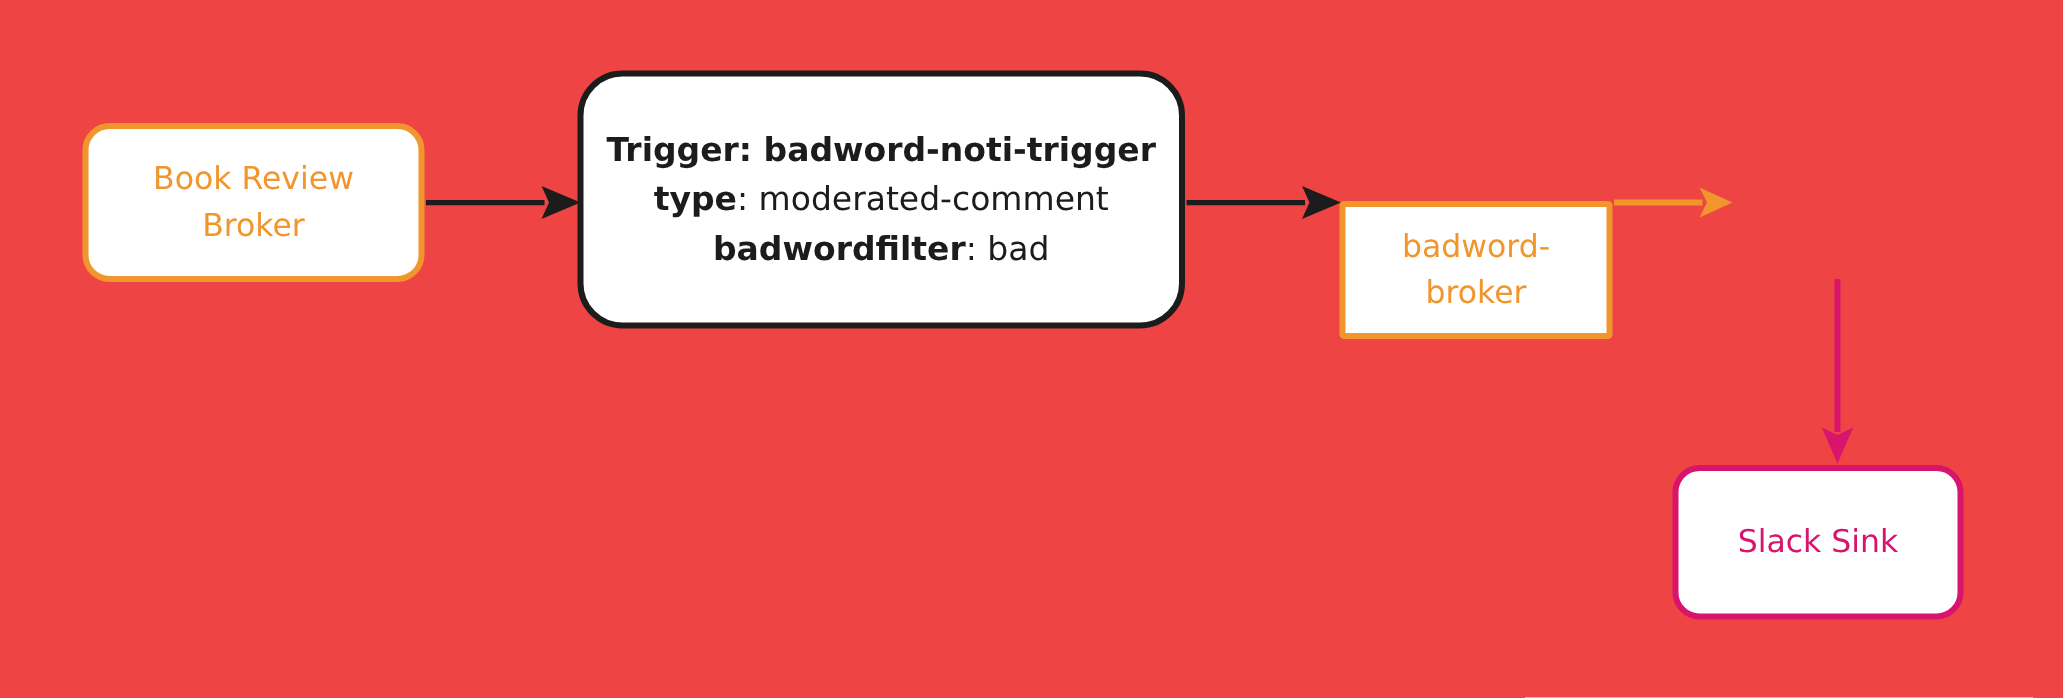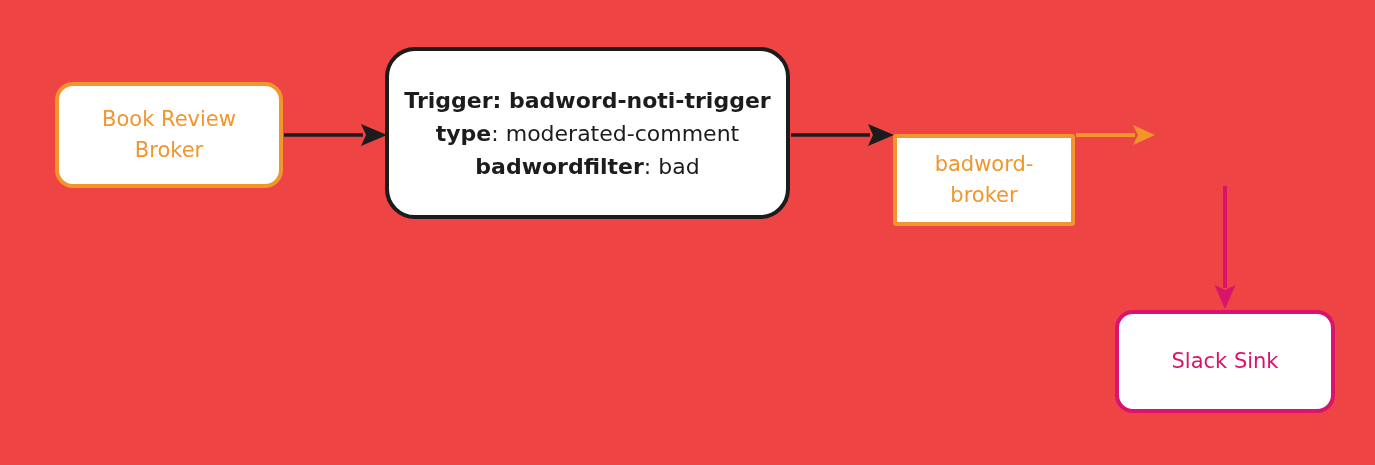--- a/index.html
+++ b/index.html
@@ -36,21 +36,21 @@
   .trigger-node {
     border: 4px solid var(--ink);
     color: var(--ink);
     border-radius: 30px;
     font-size: 22px;
     line-height: 33px;
   }
   .node-book   { left: 55px;   top: 82px;  width: 228px; height: 106px; border-radius: 18px; }
   .node-badword{ left: 893px;  top: 89px;  width: 182px; height: 92px;  border-radius: 3px; margin-top: 45px; }
   .node-pipe   { left: 1155px; top: 85px;  width: 140px; height: 100px; border-radius: 15px; }
-  .node-slack  { left: 1115px; top: 310px; width: 220px; height: 103px; border-radius: 18px; }
+  .node-slack  { left: 1115px; top: 310px; width: 194px; height: 103px; border-radius: 18px; }
   .node-trigger{ left: 385px;  top: 47px;  width: 405px; height: 172px; }
   .edges {
     position: absolute;
     left: 0; top: 0;
     width: 1375px; height: 465px;
     pointer-events: none;
   }
   .edge-black line   { stroke: var(--ink);    stroke-width: 3.5; }
   .edge-black polygon{ fill:   var(--ink); }
   .edge-orange line   { stroke: var(--orange); stroke-width: 4; }

